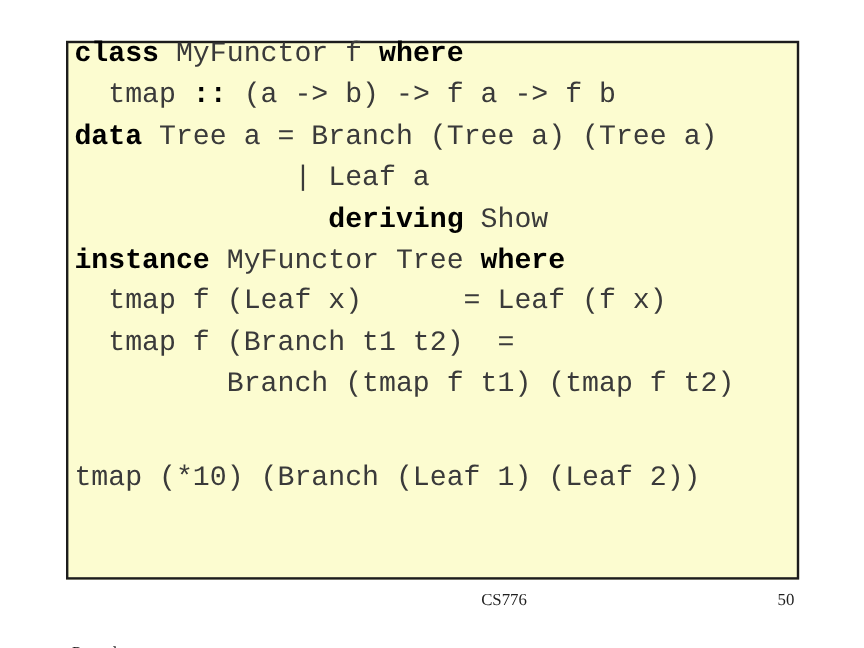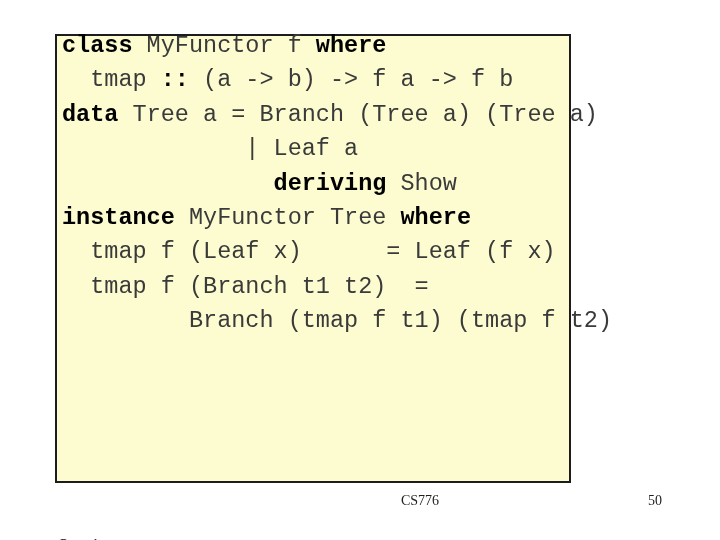--- a/index.html
+++ b/index.html
@@ -12,21 +12,21 @@
     width: 720px;
     height: 540px;
     background: #ffffff;
     overflow: hidden;
     font-family: "Liberation Sans", sans-serif;
   }
   .code-box {
     position: absolute;
     left: 55px;
     top: 34px;
-    width: 516px;
+    width: 611px;
     height: 449px;
     box-sizing: border-box;
     border: 2px solid #1c1c1c;
     background: #FCFCD0;
   }
   .code {
     position: absolute;
     margin: 0;
     padding: 0;
     font-family: "Liberation Mono", "DejaVu Sans Mono", monospace;
@@ -63,20 +63,21 @@
   <div class="code-box" style="background: rgb(252, 252, 208); border-color: rgb(28, 28, 28);">
     <pre class="code" id="code-block-1"><span class="kw">class</span><span> MyFunctor f </span><span class="kw">where</span>
 <span>  tmap </span><span class="kw">::</span><span> (a -&gt; b) -&gt; f a -&gt; f b</span>
 <span class="kw">data</span><span> Tree a = Branch (Tree a) (Tree a)</span>
 <span>             | Leaf a</span>
 <span>               </span><span class="kw">deriving</span><span> Show</span>
 <span class="kw">instance</span><span> MyFunctor Tree </span><span class="kw">where</span>
 <span>  tmap f (Leaf x)      = Leaf (f x)</span>
 <span>  tmap f (Branch t1 t2)  =</span>
 <span>         Branch (tmap f t1) (tmap f t2)</span></pre>
+    <pre class="code" id="code-block-2"><span>tmap (*10) (Branch (Leaf 1) (Leaf 2))</span></pre>
   </div>
 
   <div class="footer">
     <span class="footer-author">Prasad</span>
     <span class="footer-course">CS776</span>
     <span class="footer-page">50</span>
   </div>
 
 </div>
 

